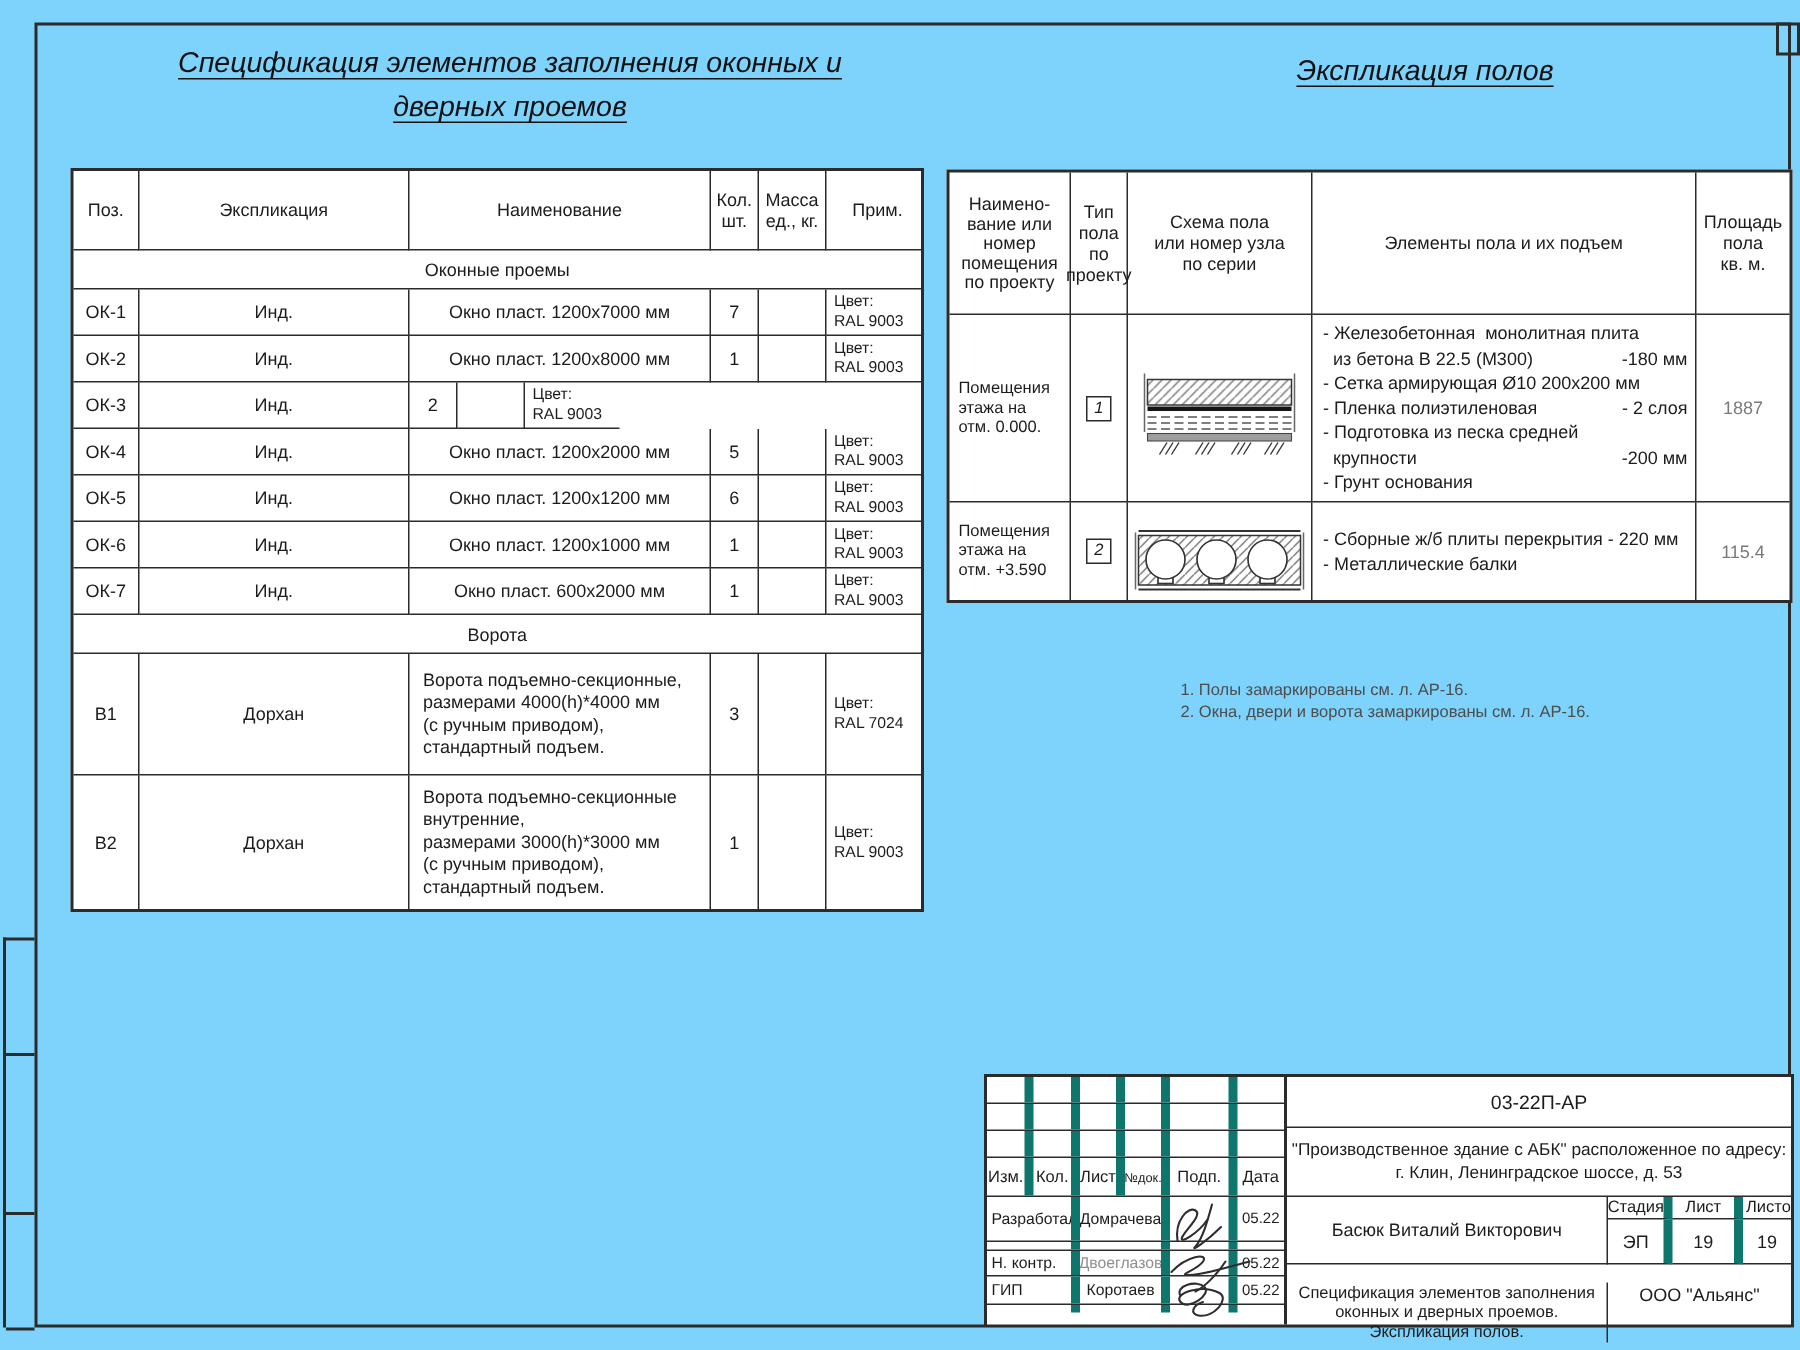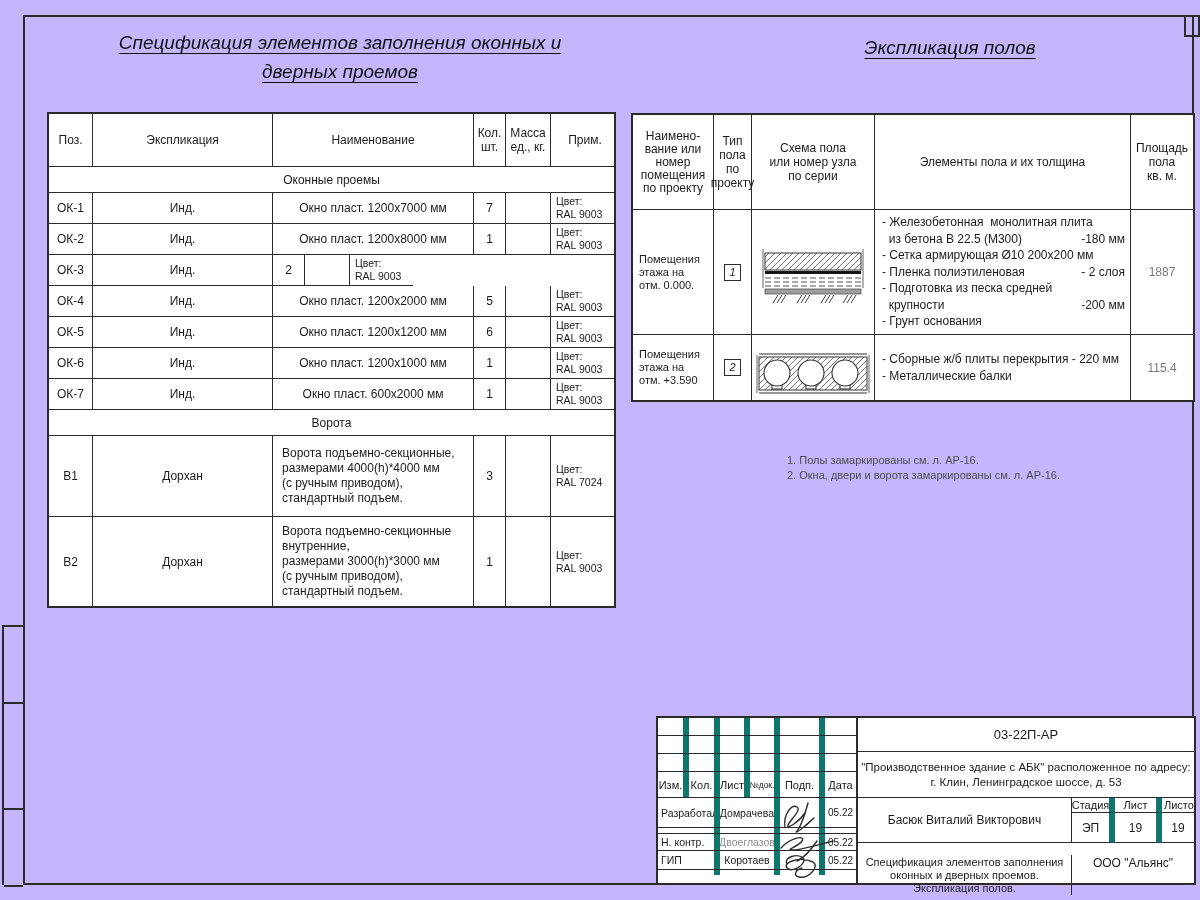--- a/index.html
+++ b/index.html
@@ -1,18 +1,18 @@
 <!DOCTYPE html>
 <html><head>
 <meta charset="utf-8">
 <style>
   * { box-sizing: border-box; margin: 0; padding: 0; }
   html,body { background:#e8e8e8; }
   body { font-family: "Liberation Sans", sans-serif; color:#1c1c1c; }
-  .sheet { position:relative; width:1200px; height:900px; background:#c4b5fd; overflow:hidden; }
+  .sheet { position:relative; width:1200px; height:900px; background:#7dd3fc; overflow:hidden; }
 
   
   .frame { position:absolute; left:23px; top:15px; width:1171px; height:870px; border:2px solid #2b2b2b; }
   .corner-box { position:absolute; left:1184px; top:15px; width:16px; height:22px; border:2px solid #2b2b2b; }
   .margin-boxes { position:absolute; left:2px; top:625px; width:21px; height:260px; border-left:2px solid #2b2b2b; border-top:2px solid #2b2b2b; }
   .margin-boxes .mb { border-bottom:2px solid #2b2b2b; }
   .mb1 { height:77px; } .mb2 { height:106px; } .mb3 { height:77px; }
 
   
   .big-title { position:absolute; text-align:center; font-size:19px; font-style:italic; line-height:29px; color:#111; }
@@ -215,21 +215,21 @@
 номер
 помещения
 по проекту</div>
       <div class="cell fw-type">Тип
 пола
 по
 проекту</div>
       <div class="cell fw-schema">Схема пола
 или номер узла
 по серии</div>
-      <div class="cell fw-el">Элементы пола и их толщина</div>
+      <div class="cell fw-el">Элементы пола и их подъем</div>
       <div class="cell fw-area" style="color:#1c1c1c">Площадь
 пола
 кв. м.</div>
     </div>
 
     <div class="trow frh-r1">
       <div class="cell fw-room">Помещения
 этажа на
 отм. 0.000.</div>
       <div class="cell fw-type">

